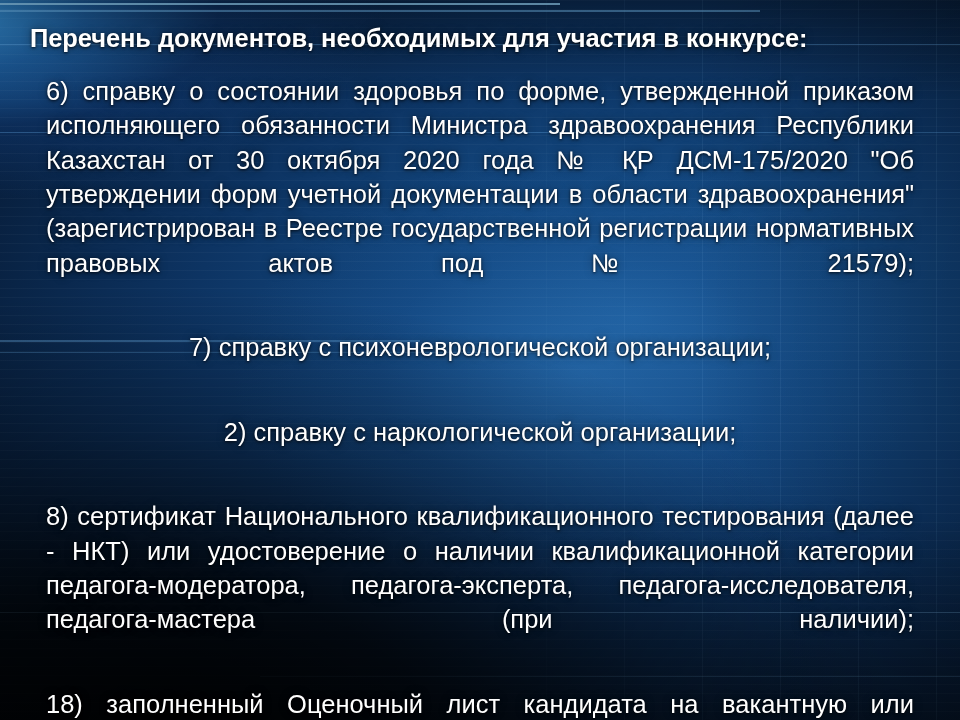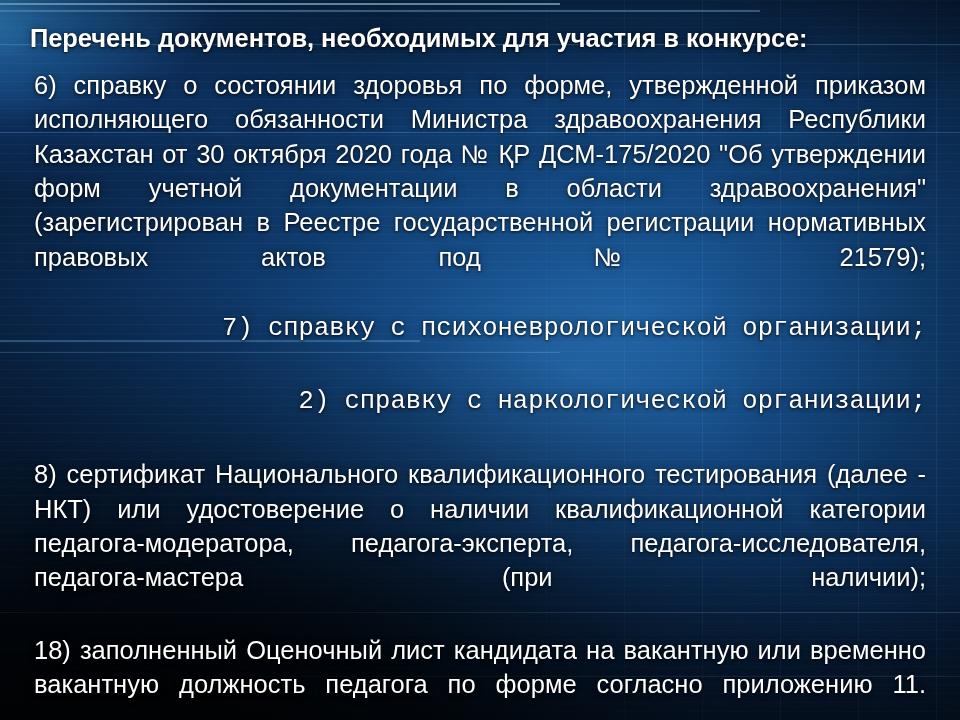--- a/index.html
+++ b/index.html
@@ -113,46 +113,45 @@
     width: 900px;
     color: #ffffff;
     text-shadow: 0 1px 3px rgba(0,0,0,0.80), 0 0 10px rgba(0,0,0,0.45);
   }
 
   .slide-title {
     font-size: 25.5px;
     font-weight: 700;
     line-height: 1.30;
     letter-spacing: -0.1px;
-    margin: 0 0 13px 0;
+    margin: 0 0 19px 0;
     white-space: nowrap;
   }
 
   .para {
     font-size: 25.5px;
     font-weight: 400;
     line-height: 1.345;
-    margin: 4px;
+    margin: 16px;
     text-align: justify;
     text-justify: inter-word;
     -webkit-hyphens: none;
             hyphens: none;
   }
 
   
   .para::after {
     content: "";
     display: inline-block;
     width: 100%;
     height: 0;
   }
 
   .para.nojustify {
-    text-align: right;
-    font-family: Liberation Mono, monospace;
+    text-align: center;
   }
 </style>
 </head>
 <body>
 
 <div id="slide">
 
   <div class="bg-layer bg-base"></div>
   <div class="bg-layer bg-bloom-tl"></div>
   <div class="bg-layer bg-bloom-center"></div>

